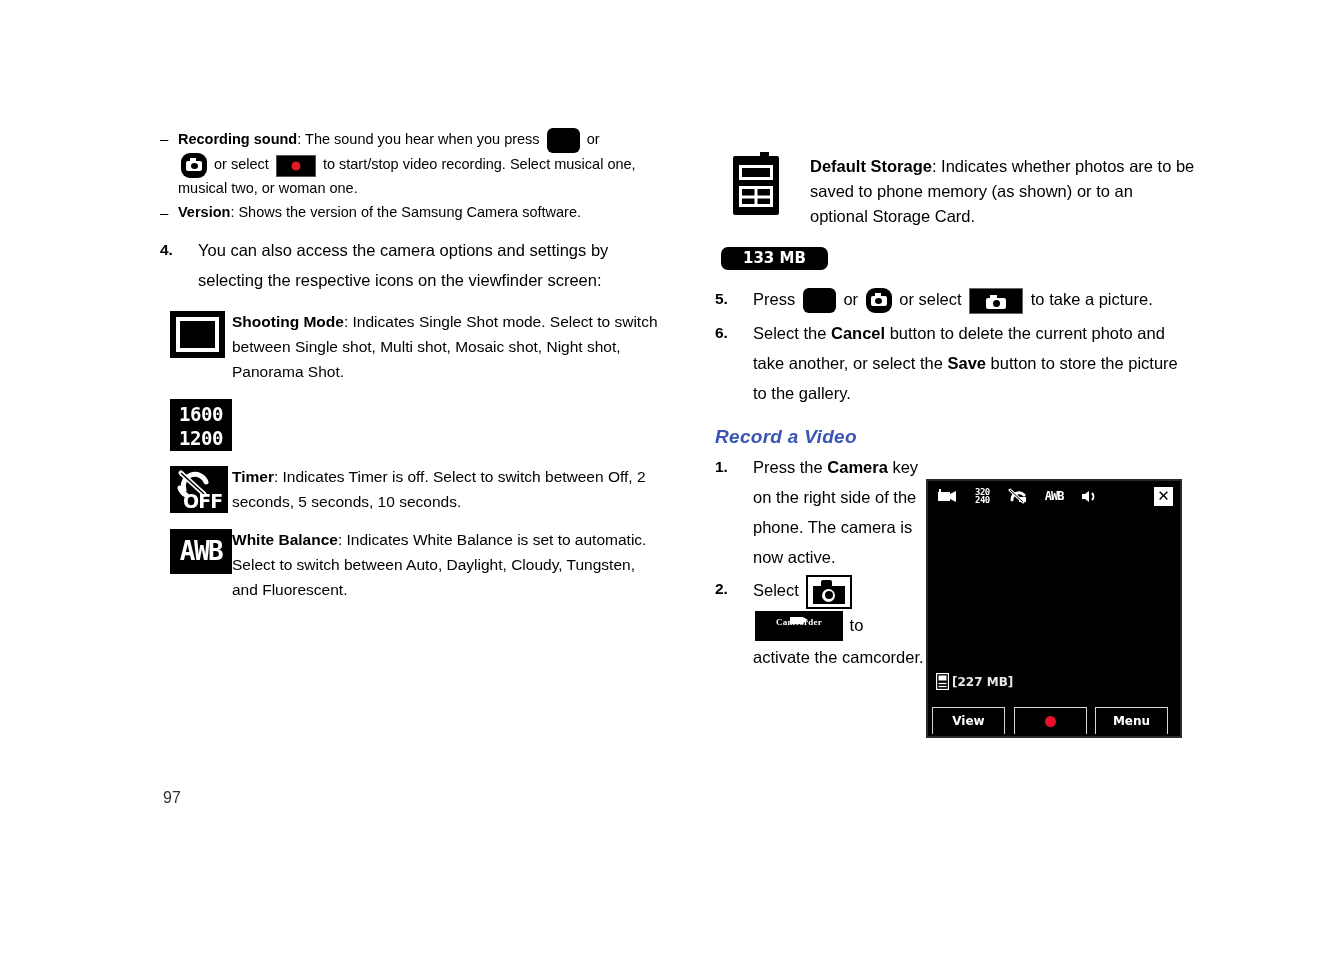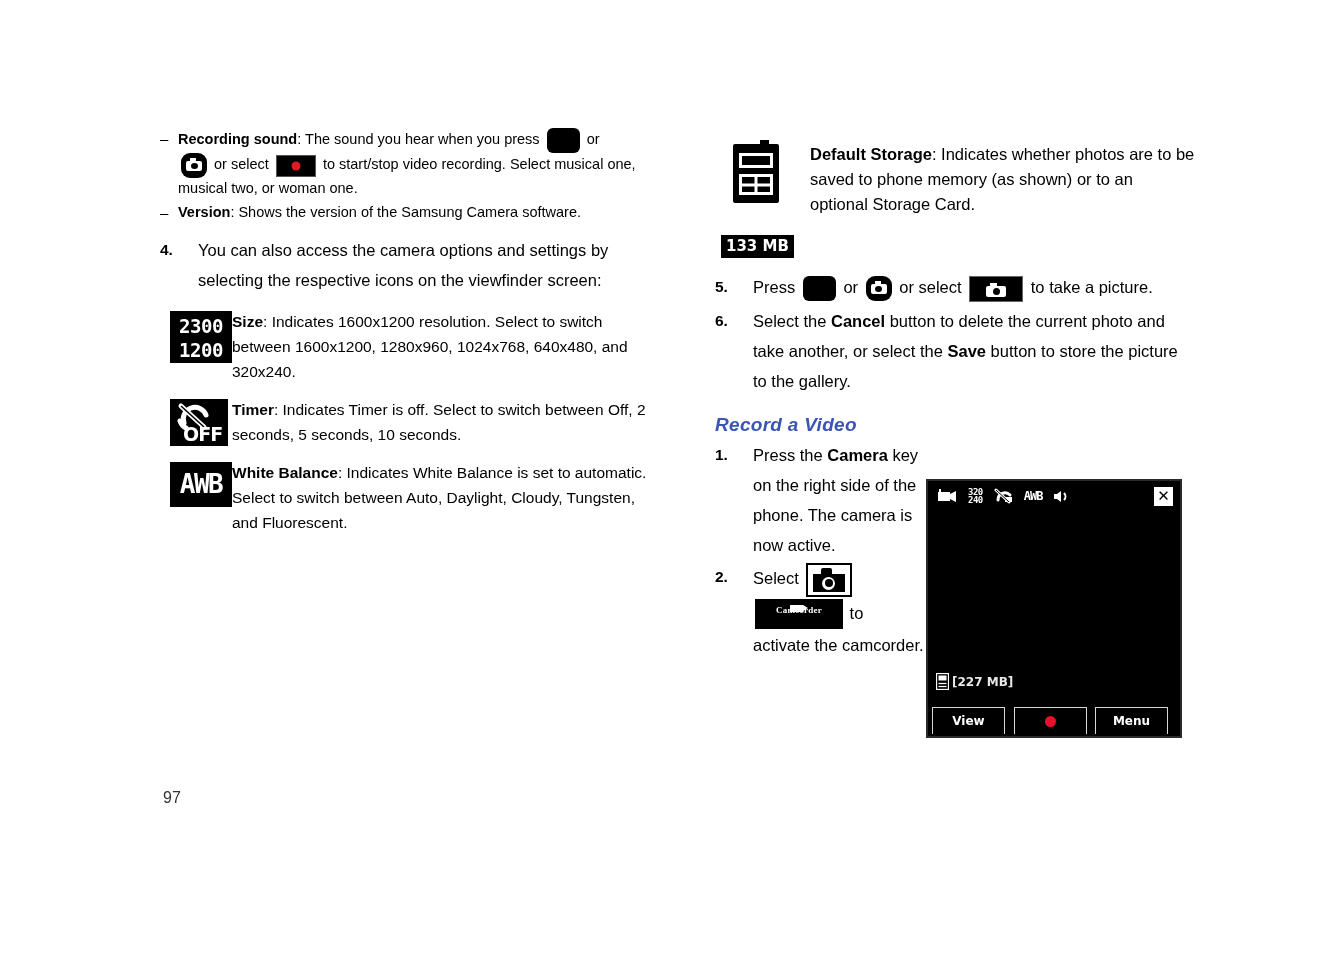--- a/index.html
+++ b/index.html
@@ -123,22 +123,22 @@
   }
   .ic-storage .kp:after {
     content:""; position:absolute; top:0; left:50%; height:100%; width:3px;
     background:#fff; transform:translateX(-50%);
   }
 
   
   .ic-mem {
     background:#000; color:#fff; font-weight:bold;
     font-family:"DejaVu Sans", sans-serif;
-    font-size:15px; line-height:21px; padding:1px 5px;
-    display:inline-block; letter-spacing:0px; white-space:nowrap;
+    font-size:15px; line-height:21px; padding:1px 22px;
+    display:inline-block; letter-spacing:0px; white-space:nowrap;border-radius:7px;
   }
 
   
   .inl { display:inline-block; vertical-align:middle; }
 
   
   .g-key { width:33px; height:25px; background:#000; border-radius:6px; margin:0 3px; }
 
   
   .g-cam-oval {
@@ -201,21 +201,21 @@
     color:#3b55b5; margin:18px 0 4px 0; letter-spacing:0.3px;
   }
 
   
   .phone {
     position:absolute; left:926px; top:479px; width:256px; height:259px;
     background:#000; border:2px solid #2a2a2a;
   }
   .phone .statusbar {
     position:absolute; left:0; top:0; right:0; height:30px;
-    display:flex; align-items:center; padding-left:9px; gap:11px;
+    display:flex; align-items:center; padding-left:9px; gap:18px;
   }
   .phone .sb-res {
     color:#fff; font-family:"DejaVu Sans Mono", monospace; font-weight:bold;
     font-size:9px; line-height:8px; text-align:center; letter-spacing:-0.5px;
   }
   .phone .closebtn {
     position:absolute; right:7px; top:6px; width:19px; height:19px;
     background:#fff; color:#000; font-weight:bold; font-size:15px; line-height:18px;
     text-align:center; font-family:"DejaVu Sans", sans-serif;
   }
@@ -271,30 +271,37 @@
     </div>
 
     <div class="step" style="margin-top:12px;">
       <div class="step-num">4.</div>
       <div class="step-body">You can also access the camera options and settings by selecting the respective icons on the viewfinder screen:</div>
     </div>
 
     <div class="defs">
 
 
+      <div class="def-row">
+        <div class="def-icon">
+          <div class="ic-shoot">
+              <span class="inner"></span>
+            </div>
+        </div>
+        <div class="def-text">
+          <span class="bold">Shooting Mode</span><span>: Indicates Single Shot mode. Select to switch between Single shot, Multi shot, Mosaic shot, Night shot, Panorama Shot.</span>
+        </div>
+      </div>
 
       <div class="def-row">
         <div class="def-icon">
           <div class="ic-size">
-            <span>2300</span>
+            <span>1600</span>
             <span>1200</span>
           </div>
-        </div>
-        <div class="def-text">
-          <span class="bold">Size</span><span>: Indicates 1600x1200 resolution. Select to switch between 1600x1200, 1280x960, 1024x768, 640x480, and 320x240.</span>
         </div>
       </div>
 
       <div class="def-row">
         <div class="def-icon">
           <div class="ic-timer">
             <svg width="40" height="30" viewBox="0 0 40 30">
               <path d="M10 22 A11 11 0 0 1 32 14" stroke="#fff" stroke-width="5" fill="none" stroke-linecap="round"></path>
               <path d="M6 20 A12 12 0 0 0 12 27" stroke="#fff" stroke-width="5" fill="none" stroke-linecap="round"></path>
               <line x1="7" y1="5" x2="30" y2="26" stroke="#fff" stroke-width="5" stroke-linecap="round"></line>
@@ -315,21 +322,21 @@
         <div class="def-text">
           <span class="bold">White Balance</span><span>: Indicates White Balance is set to automatic. Select to switch between Auto, Daylight, Cloudy, Tungsten, and Fluorescent.</span>
         </div>
       </div>
 
     </div>
   </div>
 
   <div class="col-right">
 
-    <div class="defs defs-right" style="margin-top:4px;">
+    <div class="defs defs-right" style="margin-top:16px;">
 
       <div class="def-row">
         <div class="def-icon">
           <div class="ic-storage">
             <span class="notch"></span>
             <span class="sh"></span>
             <span class="scr"></span>
             <span class="kp"></span>
           </div>
         </div>

